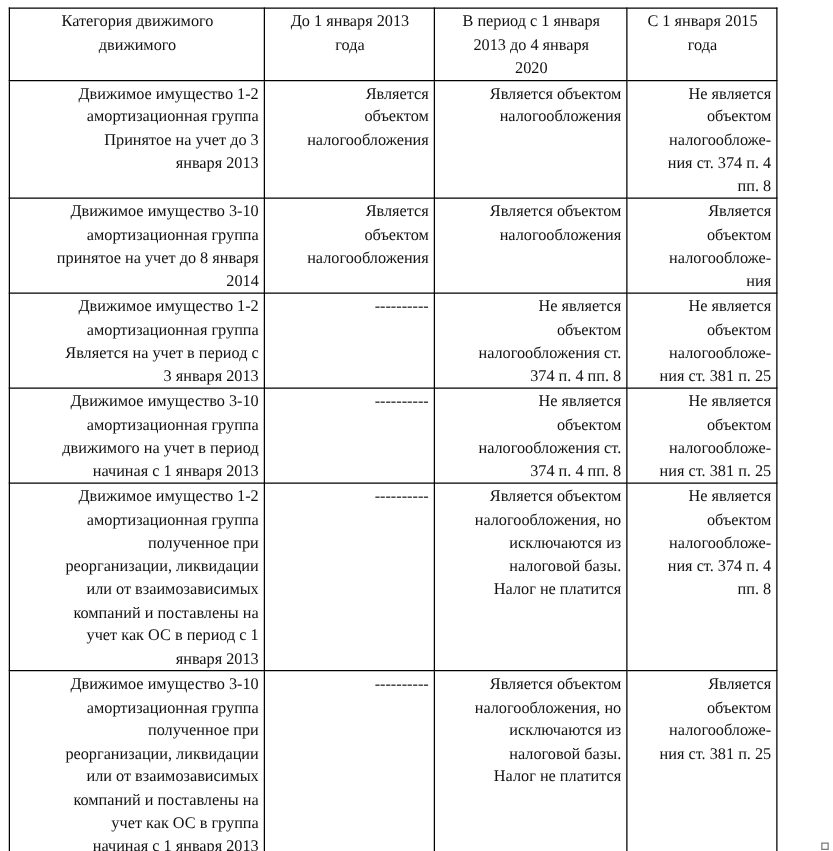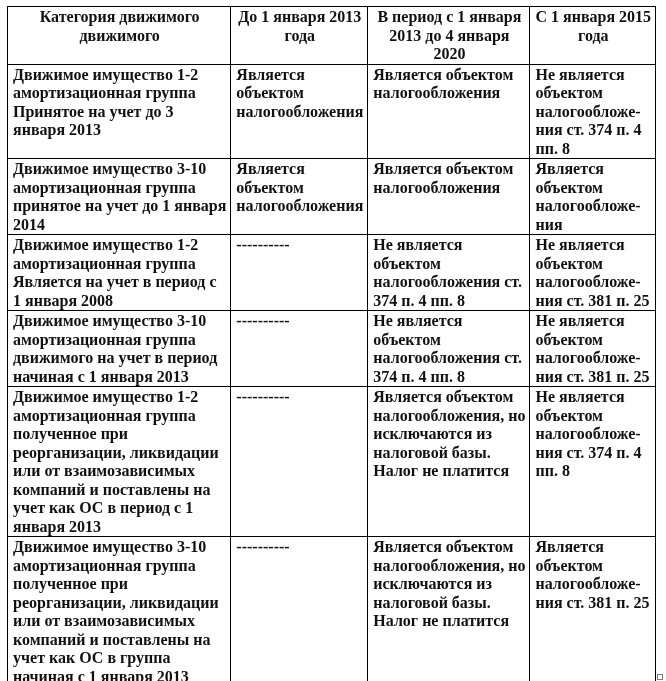--- a/index.html
+++ b/index.html
@@ -19,31 +19,31 @@
       position: absolute;
       left: 7px;
       top: 6px;
       border-collapse: collapse;
       table-layout: fixed;
     }
     .tbl td, .tbl th {
       border: 1.5px solid #000000;
       padding: 0 4px 0 5px;
       vertical-align: top;
-      font-size: 16px;
+      font-size: 13px;
       line-height: 18.5px;
-      font-weight: bold;
+      font-weight: normal;
       overflow: hidden;
     }
     .tbl th {
       text-align: center;
       padding-top: 1px;
     }
     .tbl td {
-      text-align: left;
+      text-align: right;
       padding-top: 1px;
     }
     .line {
       display: block;
       white-space: nowrap;
     }
     .c0 { width: 204px; }
     .c1 { width: 136px; }
     .c2 { width: 154px; }
     .c3 { width: 120px; }
@@ -111,21 +111,21 @@
           <span class="line">объектом</span>
           <span class="line">налогообложе-</span>
           <span class="line">ния ст. 374 п. 4</span>
           <span class="line">пп. 8</span>
         </td>
     </tr>
     <tr style="height:74px;">
       <td>
           <span class="line">Движимое имущество 3-10</span>
           <span class="line">амортизационная группа</span>
-          <span class="line">принятое на учет до 1 января</span>
+          <span class="line">принятое на учет до 8 января</span>
           <span class="line">2014</span>
         </td>
       <td>
           <span class="line">Является</span>
           <span class="line">объектом</span>
           <span class="line">налогообложения</span>
         </td>
       <td>
           <span class="line">Является объектом</span>
           <span class="line">налогообложения</span>
@@ -135,21 +135,21 @@
           <span class="line">объектом</span>
           <span class="line">налогообложе-</span>
           <span class="line">ния</span>
         </td>
     </tr>
     <tr style="height:74px;">
       <td>
           <span class="line">Движимое имущество 1-2</span>
           <span class="line">амортизационная группа</span>
           <span class="line">Является на учет в период с</span>
-          <span class="line">1 января 2008</span>
+          <span class="line">3 января 2013</span>
         </td>
       <td>
           <span class="line">----------</span>
         </td>
       <td>
           <span class="line">Не является</span>
           <span class="line">объектом</span>
           <span class="line">налогообложения ст.</span>
           <span class="line">374 п. 4 пп. 8</span>
         </td>

